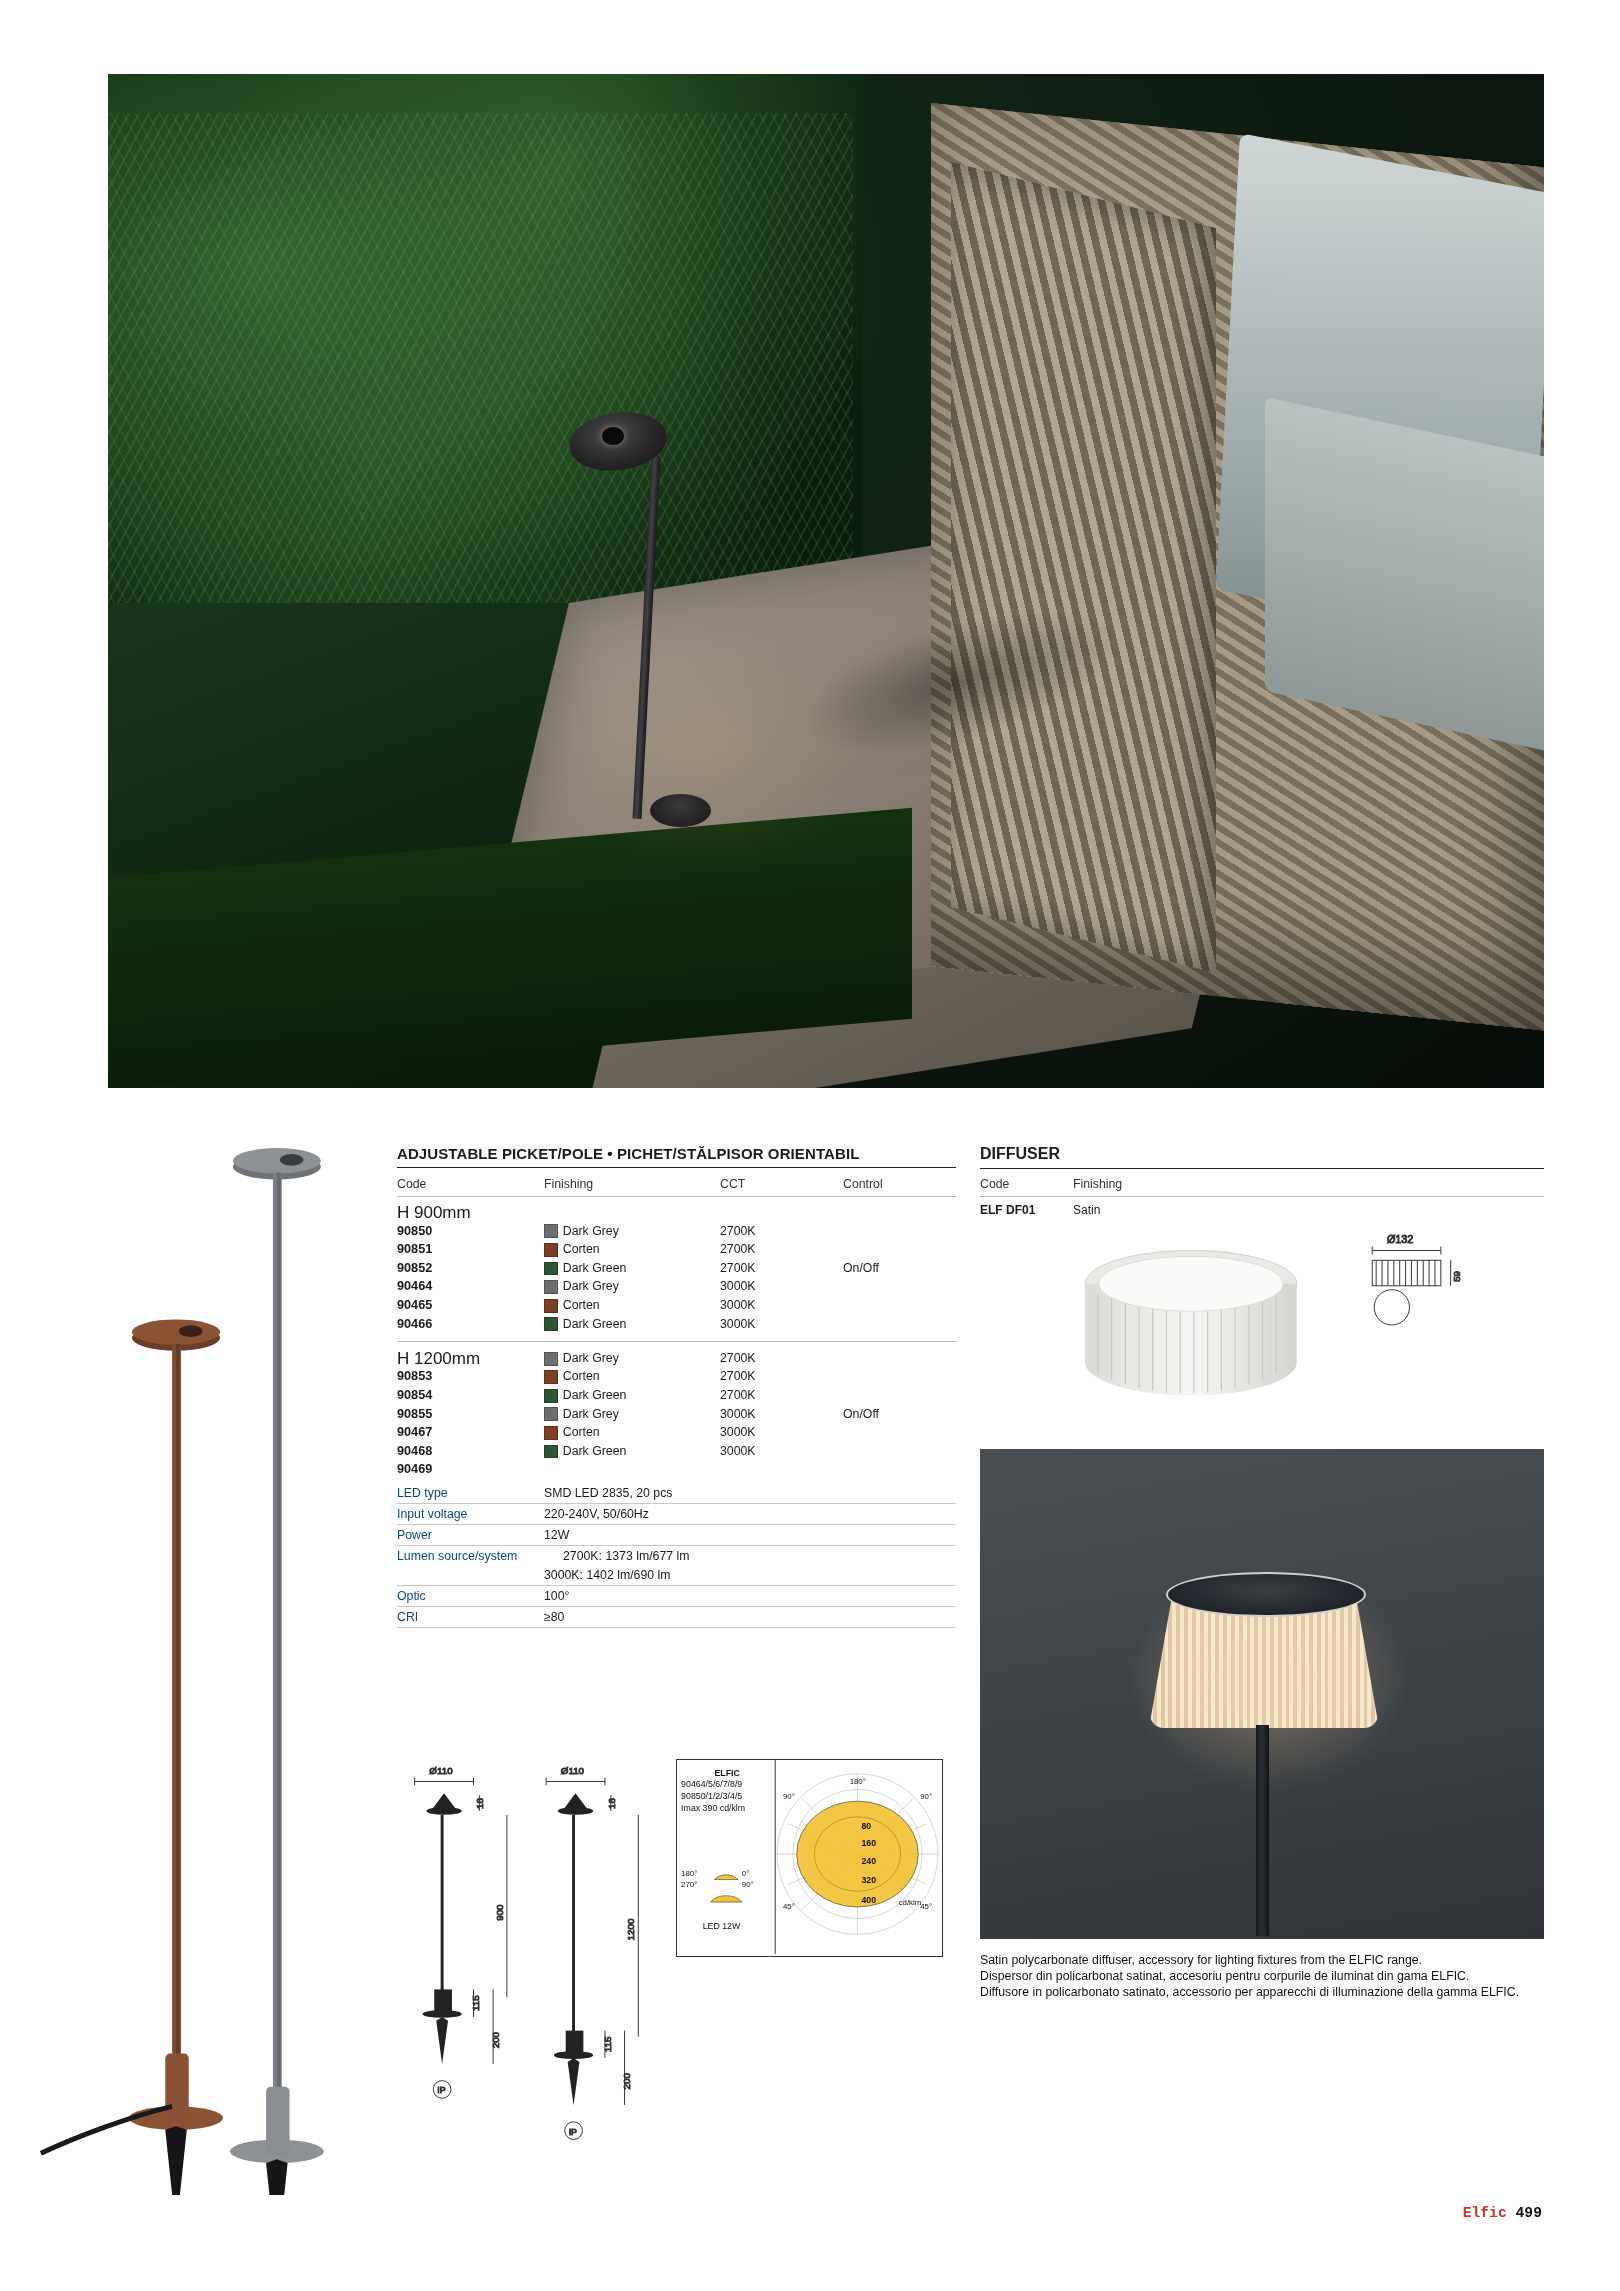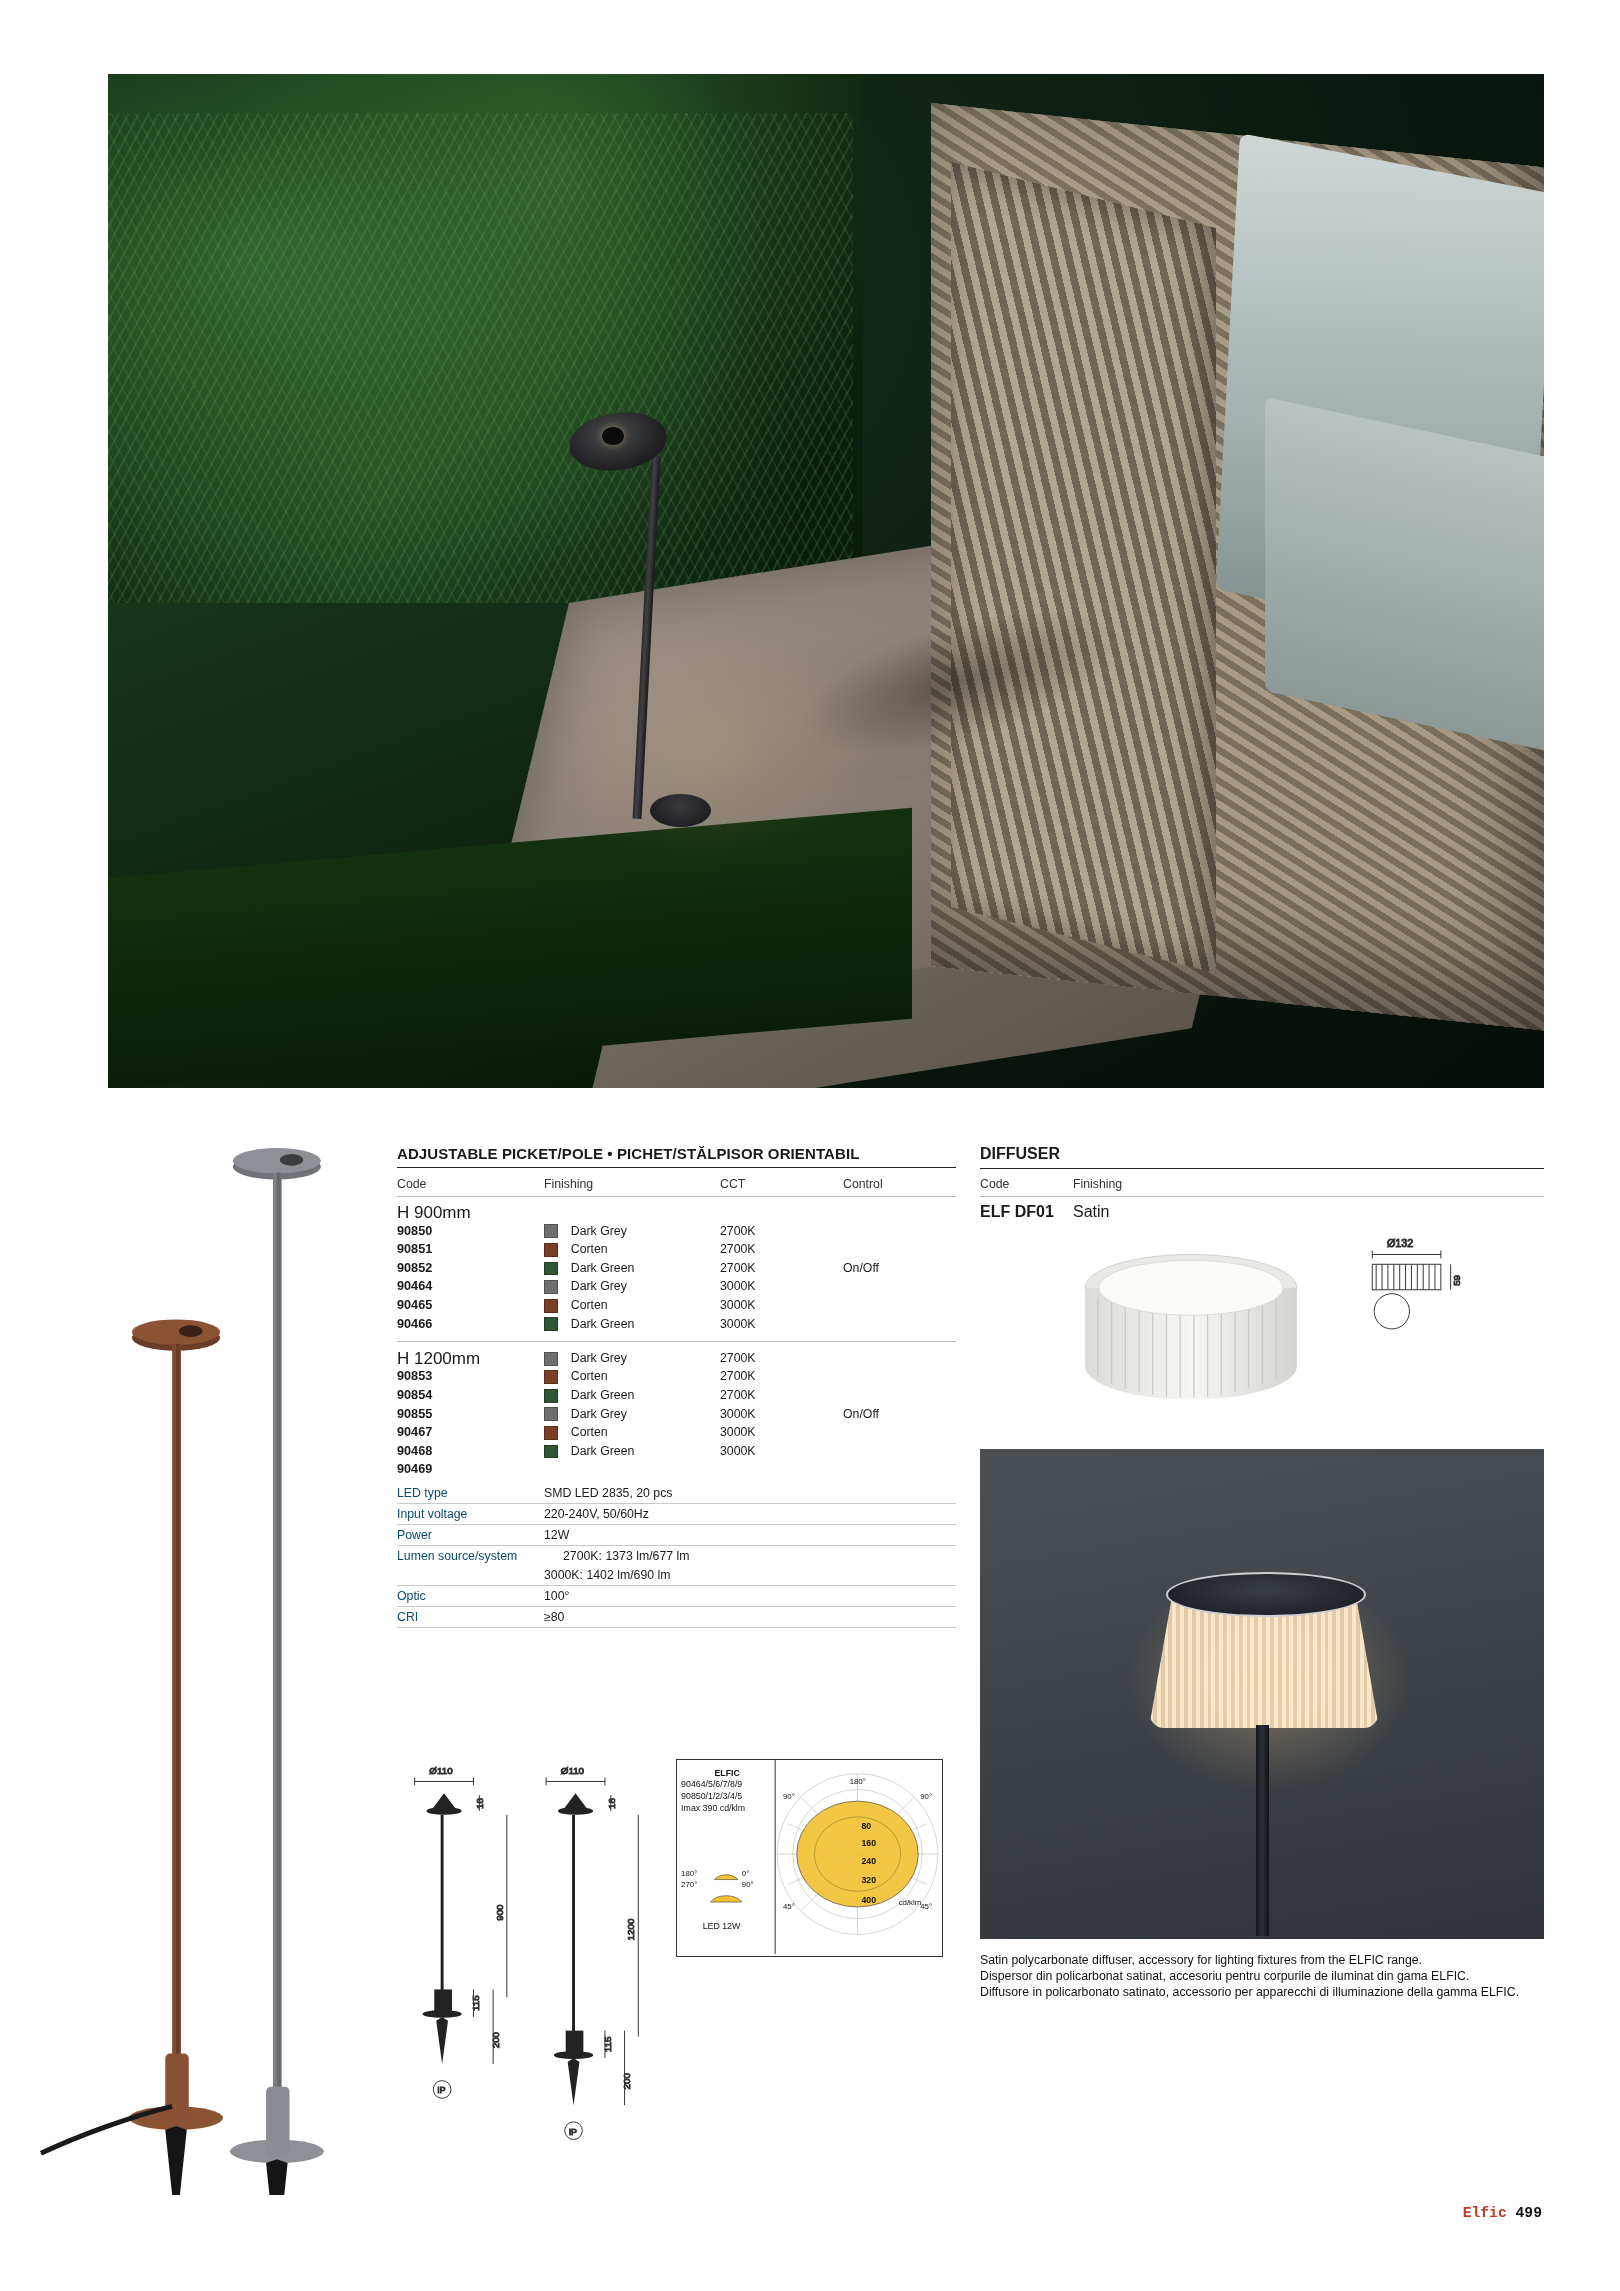--- a/index.html
+++ b/index.html
@@ -66,41 +66,41 @@
 
   
   .colLeft{position:absolute;left:397px;top:1145px;width:559px;}
   .secTitle{font-size:15px;font-weight:700;letter-spacing:0.1px;padding-bottom:4.9px;border-bottom:1.3px solid #222;}
   .thead{display:flex;font-size:12.3px;color:#333;padding:8.8px 0 4.9px 0;border-bottom:1px solid #b9b9b9;}
   .thead .c1{width:147px;} .thead .c2{width:176px;} .thead .c3{width:123px;}
   .grp{padding-top:6.9px;position:relative;}
   .row{display:flex;align-items:center;font-size:12.3px;line-height:17.6px;height:18.6px;}
   .code{width:147px;font-weight:700;font-size:12.7px;}
   .codeNorm{width:147px;font-weight:400;font-size:17px;}
-  .fin{width:176px;display:flex;align-items:center;gap:13px;}
+  .fin{width:176px;display:flex;align-items:center;gap:5px;}
   .sw{width:11.8px;height:11.8px;display:inline-block;border:0.5px solid rgba(0,0,0,.25);}
   .cct{width:123px;}
   .ctrl{width:98px;}
   .divider{border-bottom:1px solid #b9b9b9;margin-top:7.8px;}
   .specs{margin-top:3.9px;}
   .specRow{display:flex;font-size:12.3px;border-bottom:1px solid #c9c9c9;padding:2.9px 0 2.9px 0;}
   .specRow .k{width:147px;color:#0c4a6e;} .specRow .v{flex:1;}
   .specRow.nob{border-bottom:none;gap:19px;}
 
   
   .draw{position:absolute;left:397px;top:1754px;width:564px;height:412px;}
   .dimTxt{font-size:10px;fill:#222;}
   .photom{position:absolute;left:676px;top:1759px;width:265px;height:196px;border:1px solid #333;}
 
   
   .colRight{position:absolute;left:980px;top:1145px;width:564px;}
   .rTitle{font-size:16px;font-weight:700;padding-bottom:4.9px;border-bottom:1.3px solid #222;}
   .rHead{display:flex;font-size:12.3px;color:#333;padding:7.8px 0 4.9px 0;border-bottom:1px solid #b9b9b9;}
   .rHead .c1{width:93px;}
-  .rRow{display:flex;font-size:16px;padding-top:6.9px;align-items:center;}
+  .rRow{display:flex;font-size:12px;padding-top:6.9px;align-items:center;}
   .rRow .c1{width:93px;font-weight:700;}
   .diffPhoto{position:absolute;left:980px;top:1449px;width:564px;height:490px;overflow:hidden;
       background:linear-gradient(170deg,#4a4f54 0%,#3b4045 60%,#2f3337 100%);}
   .dLampGlow{position:absolute;left:147px;top:118px;width:284px;height:225px;border-radius:50%;
      background:radial-gradient(ellipse,rgba(255,208,150,.35) 0%,rgba(255,208,150,0) 70%);}
   .dShade{position:absolute;left:169px;top:147px;width:230px;height:132px;
      background:repeating-linear-gradient(90deg, rgba(255,236,205,.97) 0 3.9px, rgba(238,212,176,.92) 3.9px 7.8px);
      border-radius:13.7px/17.6px;clip-path:polygon(10% 0,90% 0,100% 100%,0 100%);}
   .dTop{position:absolute;left:186px;top:123px;width:196px;height:41px;border-radius:50%;
      background:radial-gradient(ellipse at 50% 40%,#3a3f44 0%,#20242a 70%);border:2.9px solid #cfcfcf;}

